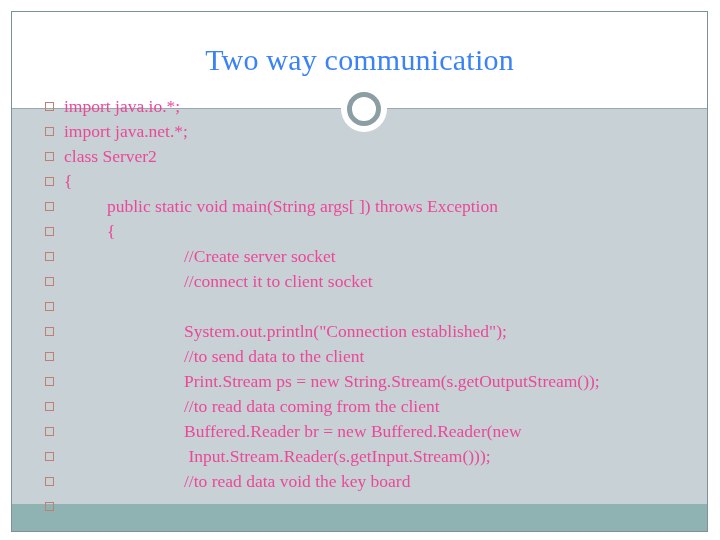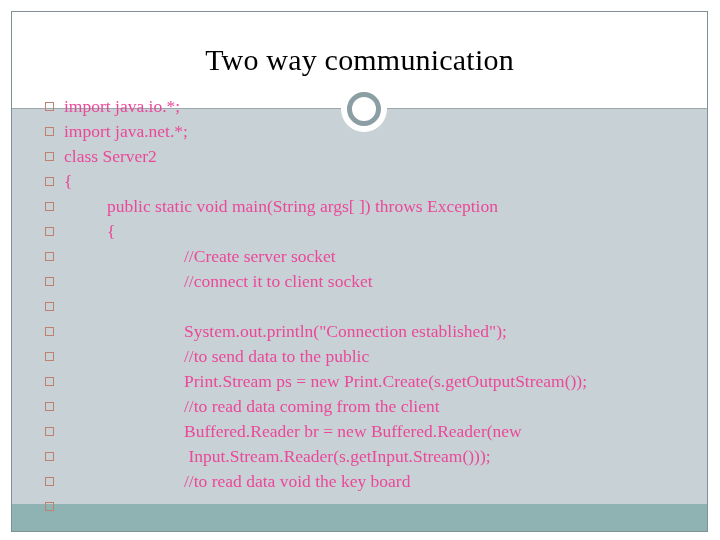--- a/index.html
+++ b/index.html
@@ -53,21 +53,21 @@
 
   
   .title {
     position: absolute;
     left: 0;
     top: 28px;
     width: 100%;
     text-align: center;
     font-size: 30px;
     line-height: 40px;
-    color: #000000;
+    color: #3b82f6;
     font-family: "Liberation Serif", "DejaVu Serif", serif;
     letter-spacing: 0.2px;
     white-space: nowrap;
   }
 
   
   .divider {
     position: absolute;
     left: 0;
     top: 96px;
@@ -151,22 +151,22 @@
       <div class="code-line"><span class="bullet"></span><span class="code-text indent-1">import java.io.*;</span></div>
       <div class="code-line"><span class="bullet"></span><span class="code-text indent-1">import java.net.*;</span></div>
       <div class="code-line"><span class="bullet"></span><span class="code-text indent-1">class Server2</span></div>
       <div class="code-line"><span class="bullet"></span><span class="code-text indent-1">{</span></div>
       <div class="code-line"><span class="bullet"></span><span class="code-text indent-2">public static void main(String args[ ]) throws Exception</span></div>
       <div class="code-line"><span class="bullet"></span><span class="code-text indent-2">{</span></div>
       <div class="code-line"><span class="bullet"></span><span class="code-text indent-3">//Create server socket</span></div>
       <div class="code-line"><span class="bullet"></span><span class="code-text indent-3">//connect it to client socket</span></div>
       <div class="code-line"><span class="bullet"></span></div>
       <div class="code-line"><span class="bullet"></span><span class="code-text indent-3">System.out.println("Connection established");</span></div>
-      <div class="code-line"><span class="bullet"></span><span class="code-text indent-3">//to send data to the public</span></div>
-      <div class="code-line"><span class="bullet"></span><span class="code-text indent-3">Print.Stream ps = new Print.Create(s.getOutputStream());</span></div>
+      <div class="code-line"><span class="bullet"></span><span class="code-text indent-3">//to send data to the client</span></div>
+      <div class="code-line"><span class="bullet"></span><span class="code-text indent-3">Print.Stream ps = new String.Stream(s.getOutputStream());</span></div>
       <div class="code-line"><span class="bullet"></span><span class="code-text indent-3">//to read data coming from the client</span></div>
       <div class="code-line"><span class="bullet"></span><span class="code-text indent-3">Buffered.Reader br = new Buffered.Reader(new</span></div>
       <div class="code-line"><span class="bullet"></span><span class="code-text indent-3"> Input.Stream.Reader(s.getInput.Stream()));</span></div>
       <div class="code-line"><span class="bullet"></span><span class="code-text indent-3">//to read data void the key board</span></div>
       <div class="code-line"><span class="bullet"></span><span class="code-text indent-3"></span></div>
     </div>
 
 </div>
 
 </body></html>

